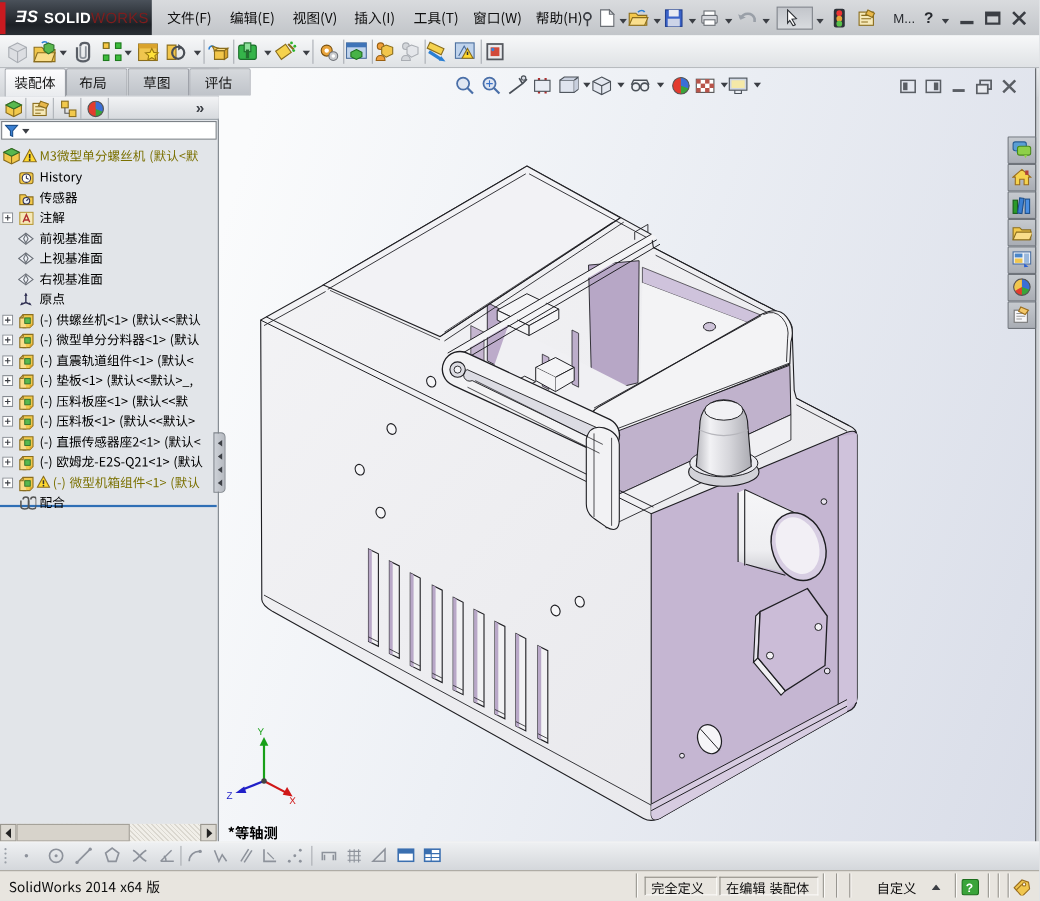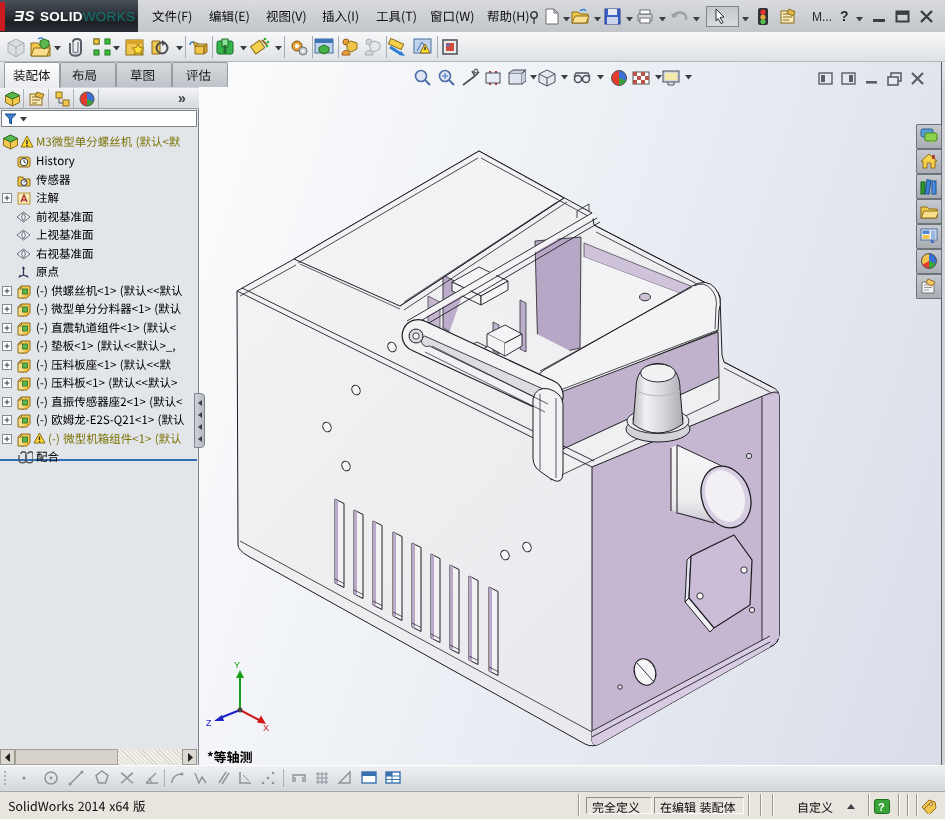--- a/index.html
+++ b/index.html
@@ -25,21 +25,21 @@
 #taskline{left:941px;top:62px;width:1px;height:703px;background:#5a5e63}
 .tbtn{position:absolute;left:916px;width:26px;height:25px;background:linear-gradient(#c6cacf,#a9adb4);border:1px solid #6f747b;border-radius:1px}
 .sep2{position:absolute;top:36px;width:1px;height:22px;background:#a9adb3}
 .bsep{position:absolute;top:769px;width:1px;height:18px;background:#aaadb2}
 </style></head><body>
 <div id="root">
     <div id="titlebar" class="abs"></div>
     <div id="logoblk" class="abs"></div>
     <div id="redbar" class="abs"></div>
     <div class="abs" style="left:14px;top:7px;color:#fff;font-size:15px;font-weight:bold;font-style:italic;letter-spacing:.5px">ƎS</div>
-    <div class="abs" style="left:40px;top:9px;color:#fff;font-size:13.5px;font-weight:bold;letter-spacing:.3px">SOLID<span style="font-weight:normal;color:#0f766e">WORKS</span></div>
+    <div class="abs" style="left:40px;top:9px;color:#fff;font-size:13.5px;font-weight:bold;letter-spacing:.3px">SOLID<span style="font-weight:normal;color:#7f1d1d">WORKS</span></div>
     <svg class="abs" style="left:527px;top:10px;z-index:5" width="14" height="14" viewBox="0 0 14 14">
       <circle cx="7" cy="5" r="3.2" fill="none" stroke="#3b3e44" stroke-width="1.6"></circle>
       <path d="M7 8v6" stroke="#3b3e44" stroke-width="1.4"></path>
     </svg>
     <svg class="abs" style="left:543px;top:8px;z-index:5" width="17" height="17" viewBox="0 0 17 17">
       <path d="M3 1h8l4 4v11H3z" fill="#fff" stroke="#6b6f75"></path>
       <path d="M11 1l4 4h-4z" fill="#d8dade" stroke="#6b6f75"></path>
     </svg>
     <svg class="abs" style="left:563px;top:17px;z-index:5" width="7" height="5" viewBox="0 0 7 5">
       <path d="M0 0h7l-3.5 4.5z" fill="#3b3e44"></path>

